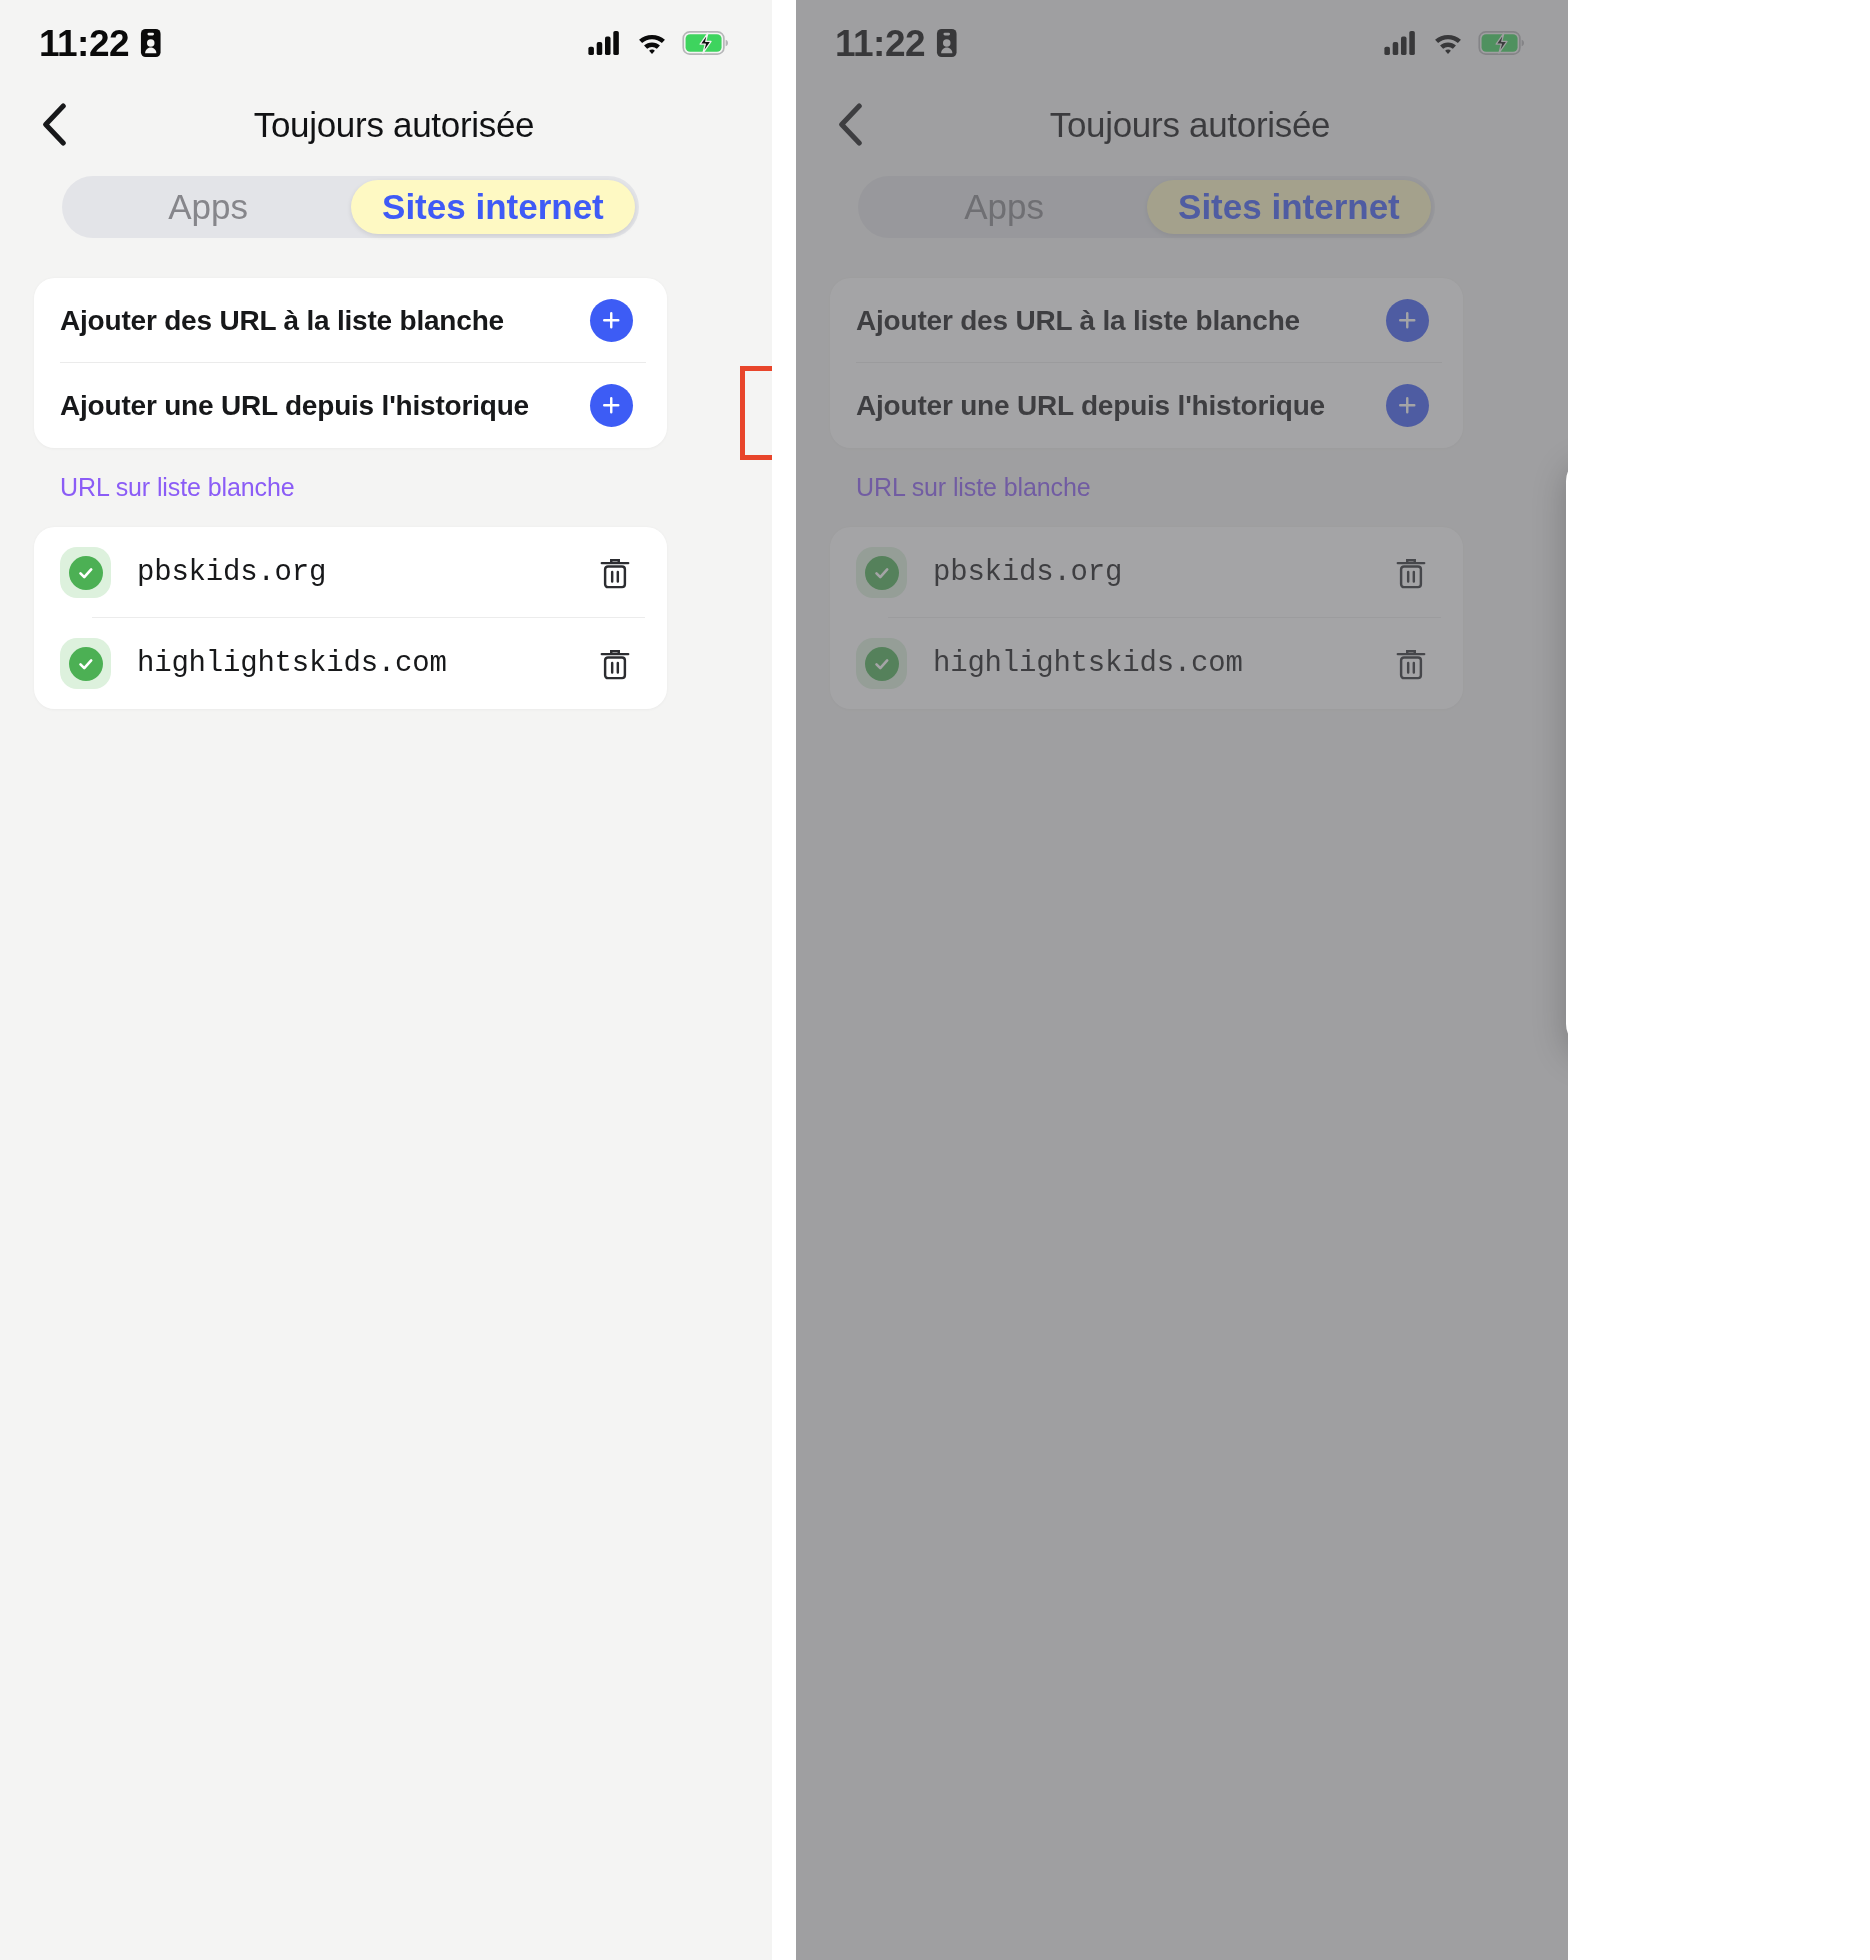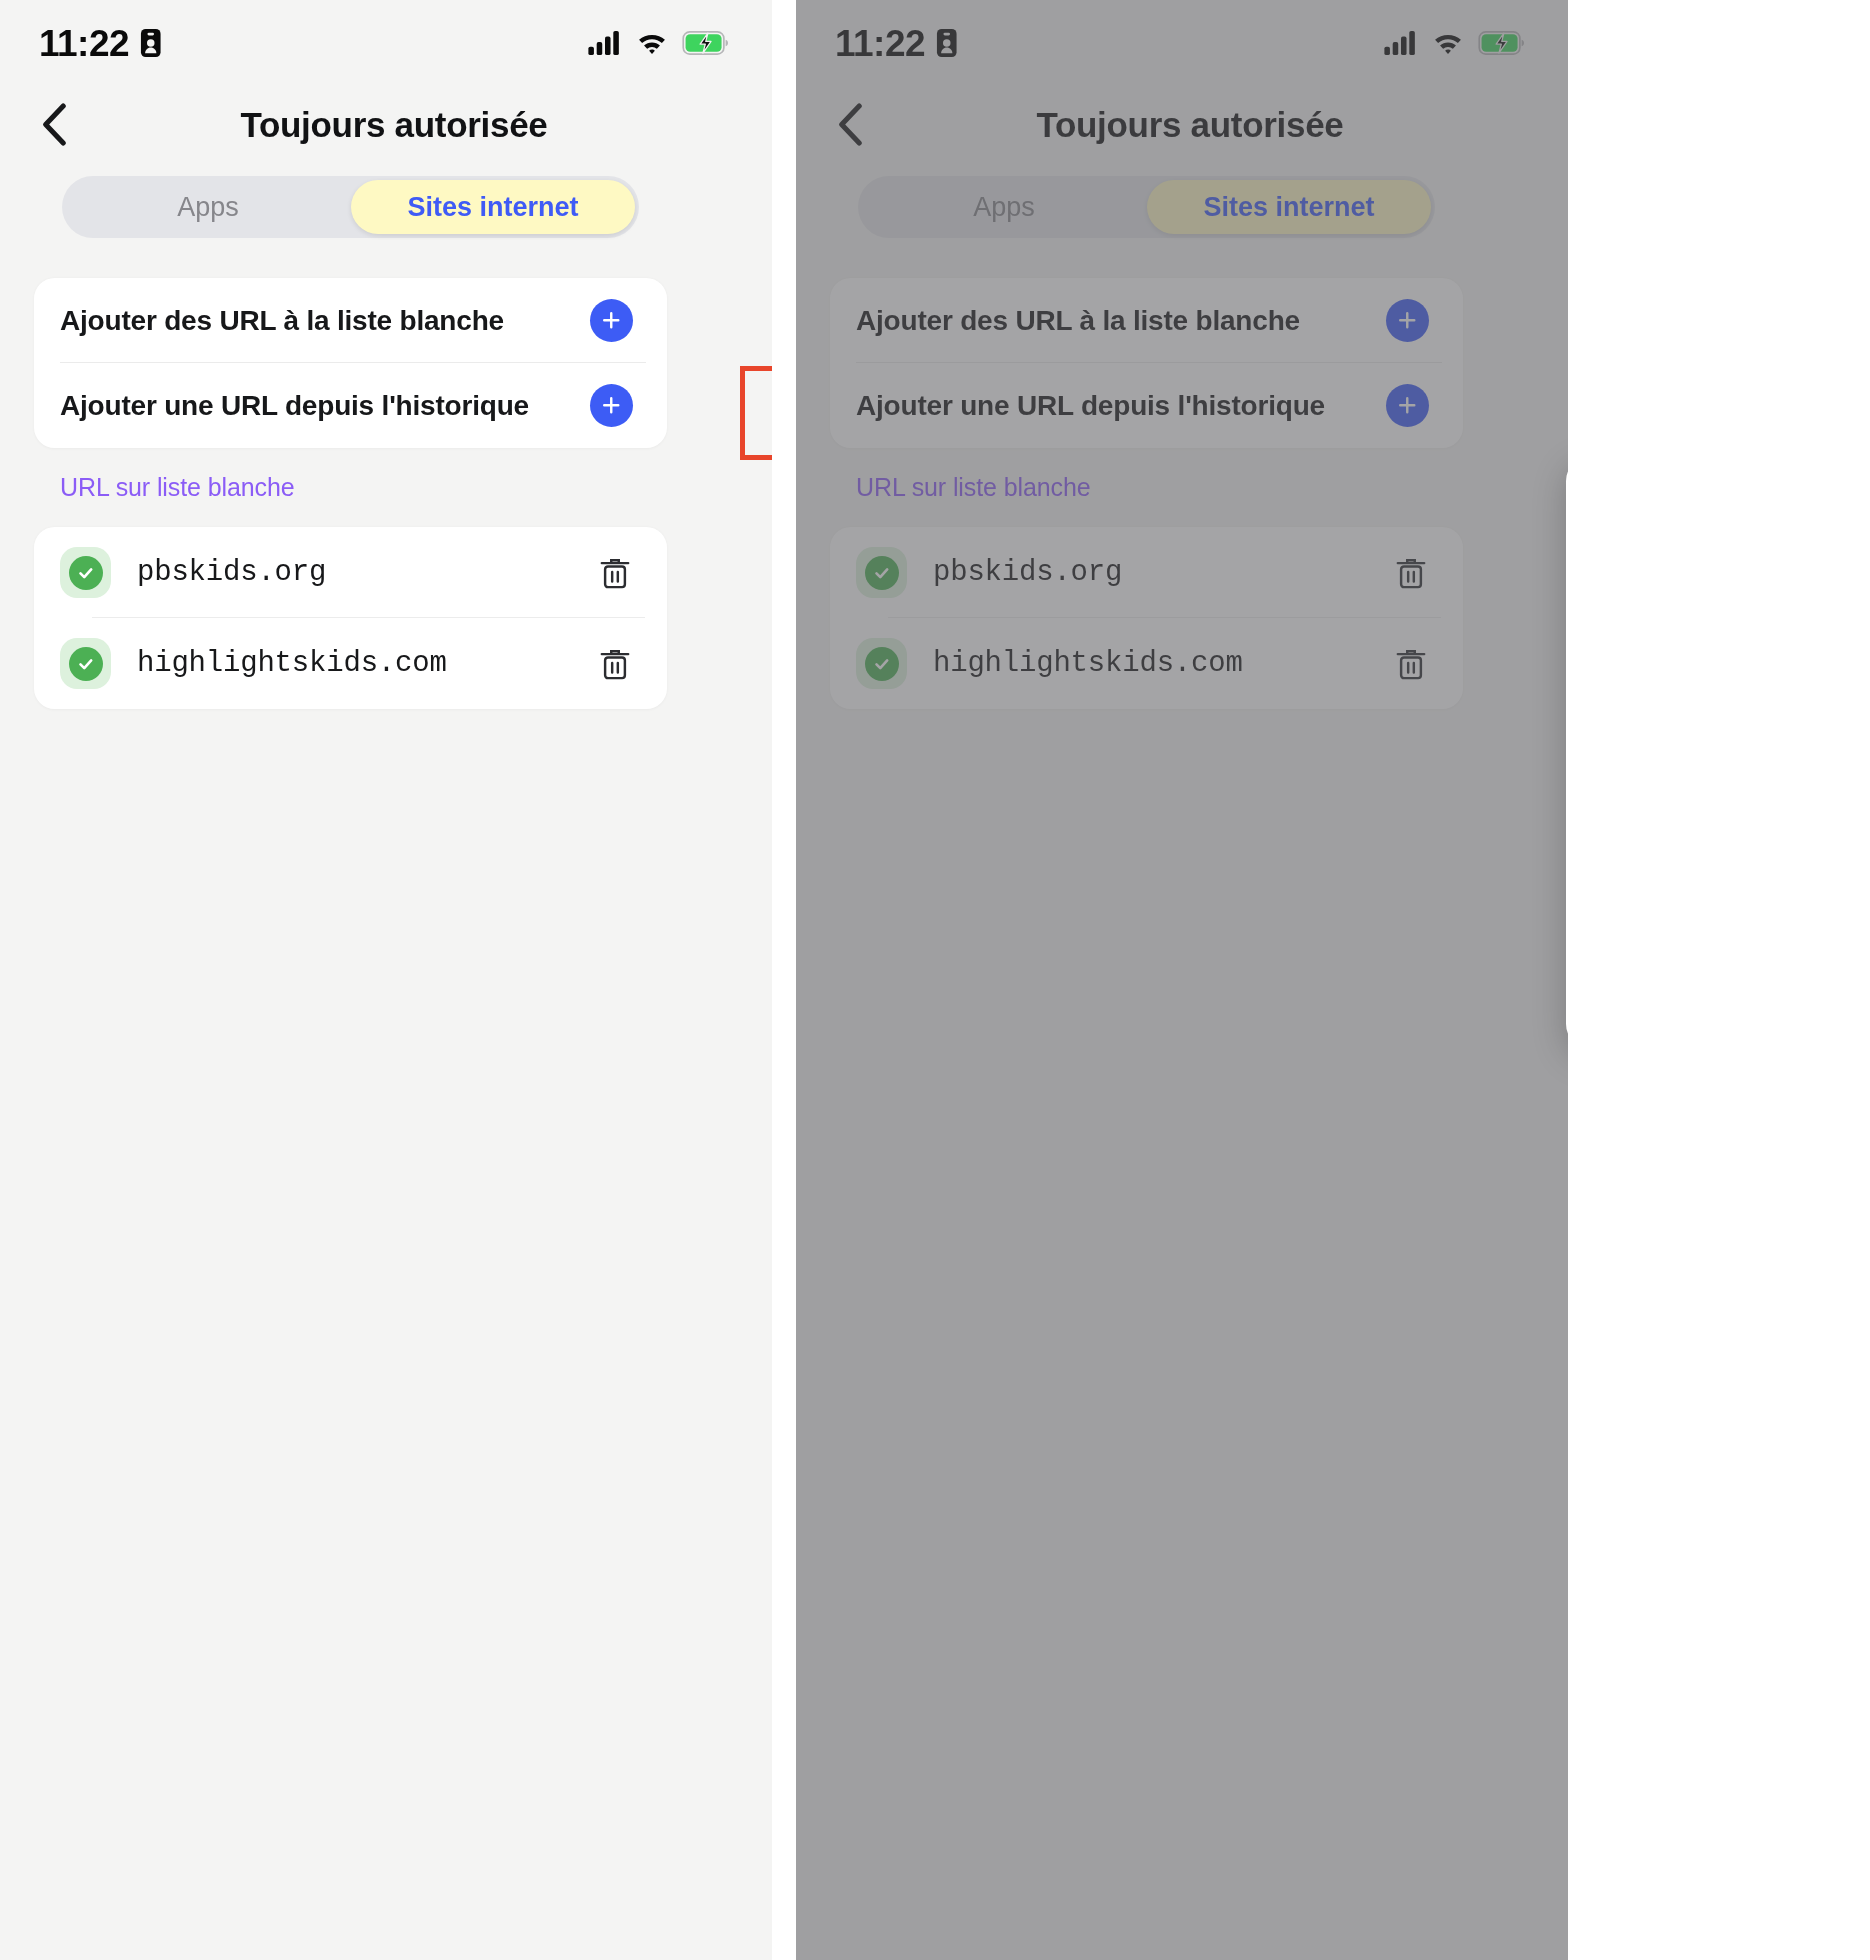--- a/index.html
+++ b/index.html
@@ -40,34 +40,34 @@
     position: absolute; top: 86px; left: 0; right: 0; height: 77px;
     display: flex; align-items: center;
   }
   .back-btn {
     position: absolute; left: 28px; top: 50%; transform: translateY(-50%);
     width: 52px; height: 52px; display: flex; align-items: center; justify-content: center;
   }
   .back-chevron { width: 24px; height: 43px; display: block; }
   .nav-title {
     width: 100%; text-align: center;
-    font-size: 35px; font-weight: 700; color: #111214;
+    font-size: 35px; font-weight: 400; color: #111214;
     letter-spacing: -0.3px;
     margin-left: 16px;
   }
 
   
   .segment {
     position: absolute; top: 176px; left: 62px; width: 577px; height: 62px;
     background: #e3e4e8; border-radius: 31px;
     display: flex; padding: 3.7px;
   }
   .seg-item {
     flex: 1; display: flex; align-items: center; justify-content: center;
-    font-size: 27px; border-radius: 28px;
+    font-size: 35px; border-radius: 28px;
     color: #86868b; font-weight: 400;
   }
   .seg-item.active {
     background: #fef9c3; color: #3f5bf6; font-weight: 600;
     box-shadow: 0 1.9px 5.6px rgba(0,0,0,0.10);
   }
 
   
   .card {
     position: absolute; left: 34px; width: 633px;

